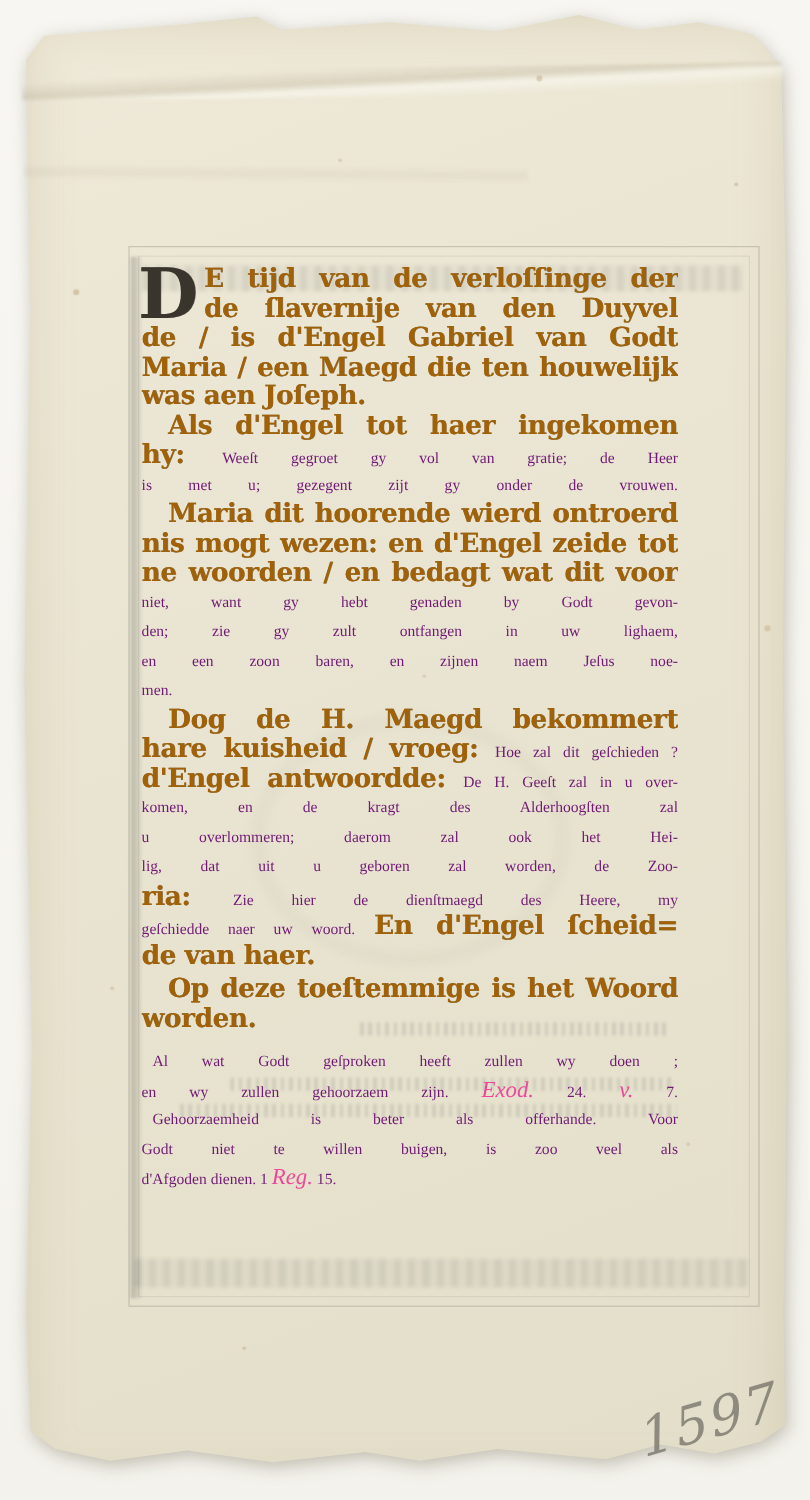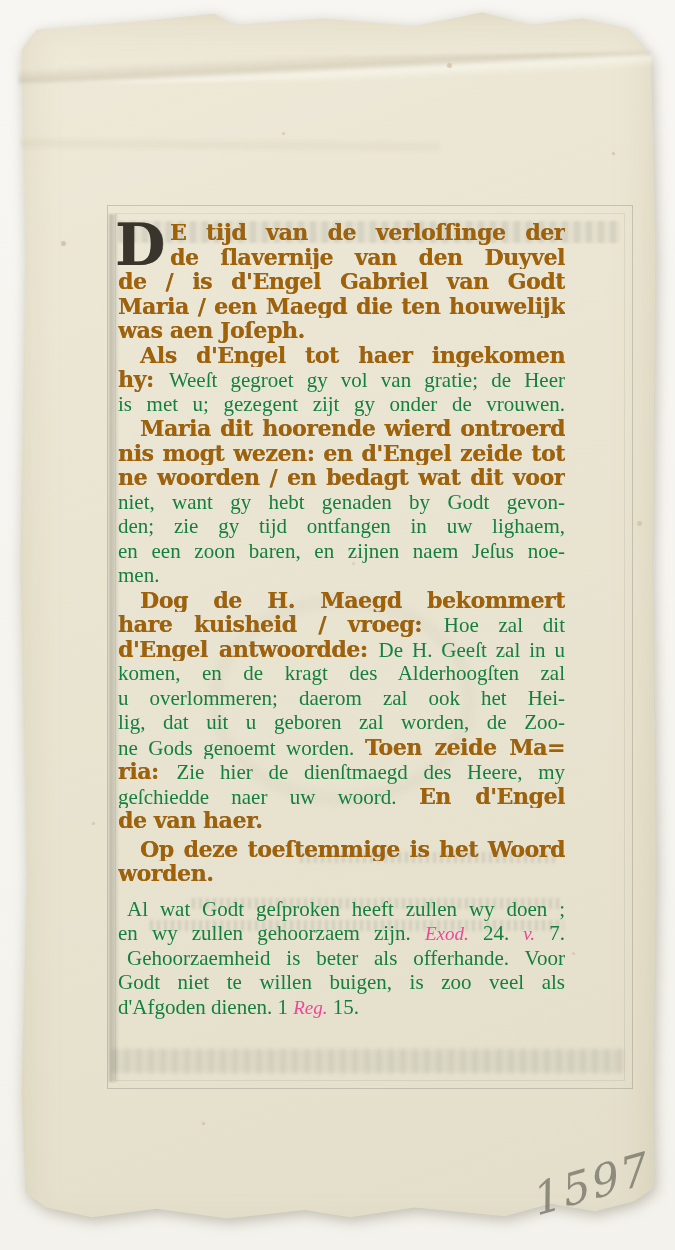--- a/index.html
+++ b/index.html
@@ -54,21 +54,21 @@
   .line.short{text-align-last:left;}
   .line.dc-indent{padding-left:52px;}
   #text-block .para:nth-of-type(2) .line:first-child,
   #text-block .para:nth-of-type(3) .line:first-child,
   #text-block .para:nth-of-type(4) .line:first-child,
   #text-block .para:nth-of-type(5) .line:first-child{padding-left:22px;}
   #text-block .para:nth-of-type(6) .line:first-child,
   #text-block .para:nth-of-type(7) .line:first-child{padding-left:9px;}
   .seg-b{font-family:"DejaVu Serif",serif;font-weight:700;font-size:22px;letter-spacing:-.4px;
     color:#a16207;text-shadow:.3px 0 0 rgba(52,48,42,.55);}
-  .seg-r{font-family:"Liberation Serif","DejaVu Serif",serif;font-size:21px;color:#15803d;}
+  .seg-r{font-family:"Liberation Serif","DejaVu Serif",serif;font-size:13px;color:#701a75;}
   .seg-i{font-family:"Liberation Serif","DejaVu Serif",serif;font-size:19px;font-style:italic;color:#ec4899;}
   .dropcap{position:absolute;left:-3px;top:2px;font-family:"DejaVu Serif",serif;font-weight:700;
     font-size:58px;line-height:46px;color:#3a352c;text-shadow:.4px 0 0 rgba(52,48,42,.5);}
   .pencil-number{position:absolute;left:532px;top:1158px;z-index:4;
     font-family:"DejaVu Serif",serif;font-style:italic;font-size:44px;color:rgba(118,115,105,.78);
     transform:rotate(-16deg) skewX(-6deg);letter-spacing:2px;}
 </style>
 </head>
 <body>
 
@@ -102,32 +102,31 @@
     <div class="para">
       <div class="line"><span class="seg-b">Als d'Engel tot haer ingekomen was / zeide</span></div>
       <div class="line"><span class="seg-b">hy: </span><span class="seg-r">Weeſt gegroet gy vol van gratie; de Heer</span></div>
       <div class="line"><span class="seg-r">is met u; gezegent zijt gy onder de vrouwen.</span></div>
     </div>
     <div class="para">
       <div class="line"><span class="seg-b">Maria dit hoorende wierd ontroerd over zij=</span></div>
       <div class="line"><span class="seg-b">nis mogt wezen: en d'Engel zeide tot haer; </span><span class="seg-r">Vrees</span></div>
       <div class="line"><span class="seg-b">ne woorden / en bedagt wat dit voor een groete=</span></div>
       <div class="line"><span class="seg-r">niet, want gy hebt genaden by Godt gevon-</span></div>
-      <div class="line"><span class="seg-r">den; zie gy tijd ontfangen in uw lighaem,</span></div>
+      <div class="line"><span class="seg-r">den; zie gy zult ontfangen in uw lighaem,</span></div>
       <div class="line"><span class="seg-r">en een zoon baren, en zijnen naem Jeſus noe-</span></div>
       <div class="line short"><span class="seg-r">men.</span></div>
     </div>
     <div class="para">
       <div class="line"><span class="seg-b">Dog de H. Maegd bekommert zijnde voor</span></div>
       <div class="line"><span class="seg-b">hare kuisheid / vroeg: </span><span class="seg-r">Hoe zal dit geſchieden ?</span></div>
       <div class="line"><span class="seg-b">d'Engel antwoordde: </span><span class="seg-r">De H. Geeſt zal in u over-</span></div>
       <div class="line"><span class="seg-r">komen, en de kragt des Alderhoogſten zal</span></div>
       <div class="line"><span class="seg-r">u overlommeren; daerom zal ook het Hei-</span></div>
       <div class="line"><span class="seg-r">lig, dat uit u geboren zal worden, de Zoo-</span></div>
-      <div class="line"><span class="seg-r">ne Gods genoemt worden.  </span><span class="seg-b">Toen zeide Ma=</span></div>
       <div class="line"><span class="seg-b">ria: </span><span class="seg-r">Zie hier de dienſtmaegd des Heere, my</span></div>
       <div class="line"><span class="seg-r">geſchiedde naer uw woord. </span><span class="seg-b">En d'Engel ſcheid=</span></div>
       <div class="line short"><span class="seg-b">de van haer.</span></div>
     </div>
     <div class="para">
       <div class="line"><span class="seg-b">Op deze toeſtemmige is het Woord vlees ge=</span></div>
       <div class="line short"><span class="seg-b">worden.</span></div>
     </div>
     <div class="para">
       <div class="line"><span class="seg-r">Al wat Godt geſproken heeft zullen wy doen ;</span></div>

